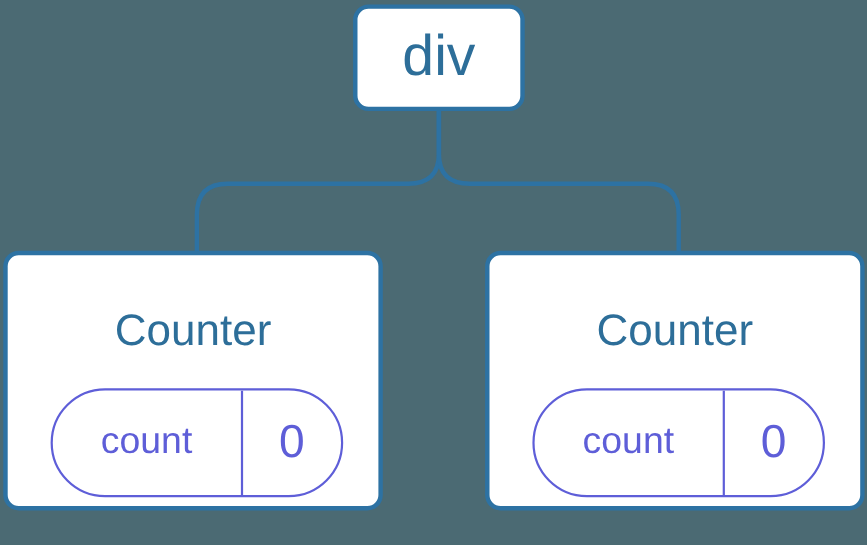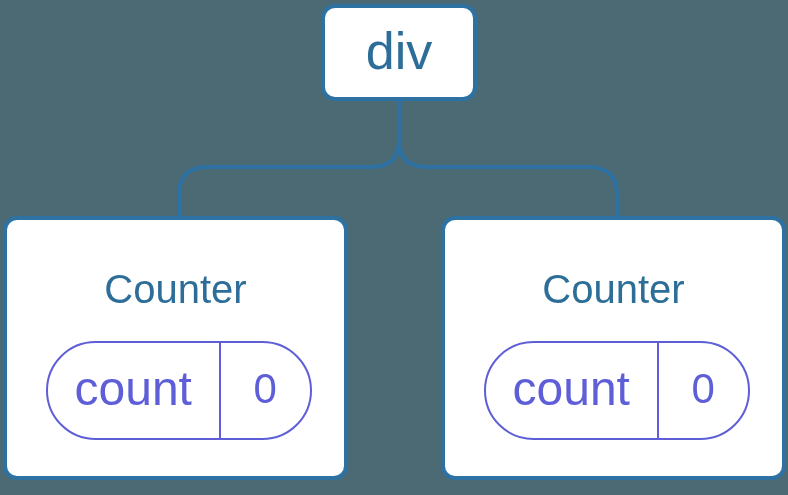--- a/index.html
+++ b/index.html
@@ -36,21 +36,21 @@
   }
   .node-root .node-label{
     color:var(--text-blue);
     font-size:52px;
     font-weight:500;
     line-height:1;
     padding-bottom:4px;
   }
   .card{
     position:absolute;
-    top:216px;width:345px;height:264px;
+    top:228px;width:345px;height:236px;
     background:var(--card-fill);
     border:4px solid var(--line-blue);
     border-radius:14px;
     z-index:2;
     text-decoration:underline;
   }
   .card.left{left:3px;}
   .card.right{left:441px;}
   .card-title{
     position:absolute;
@@ -75,21 +75,21 @@
     width:172.5px;
     border-right:2.5px solid var(--state-purple);
     display:flex;align-items:center;justify-content:center;
   }
   .pill-value-cell{
     flex:1;
     display:flex;align-items:center;justify-content:center;
   }
   .pill-key{
     color:var(--state-purple);
-    font-size:48px;
+    font-size:34px;
     font-weight:400;
     line-height:1;
     padding-bottom:4px;
   }
   .pill-value{
     color:var(--state-purple);
     font-size:42px;
     font-weight:400;
     line-height:1;
     padding-bottom:4px;

